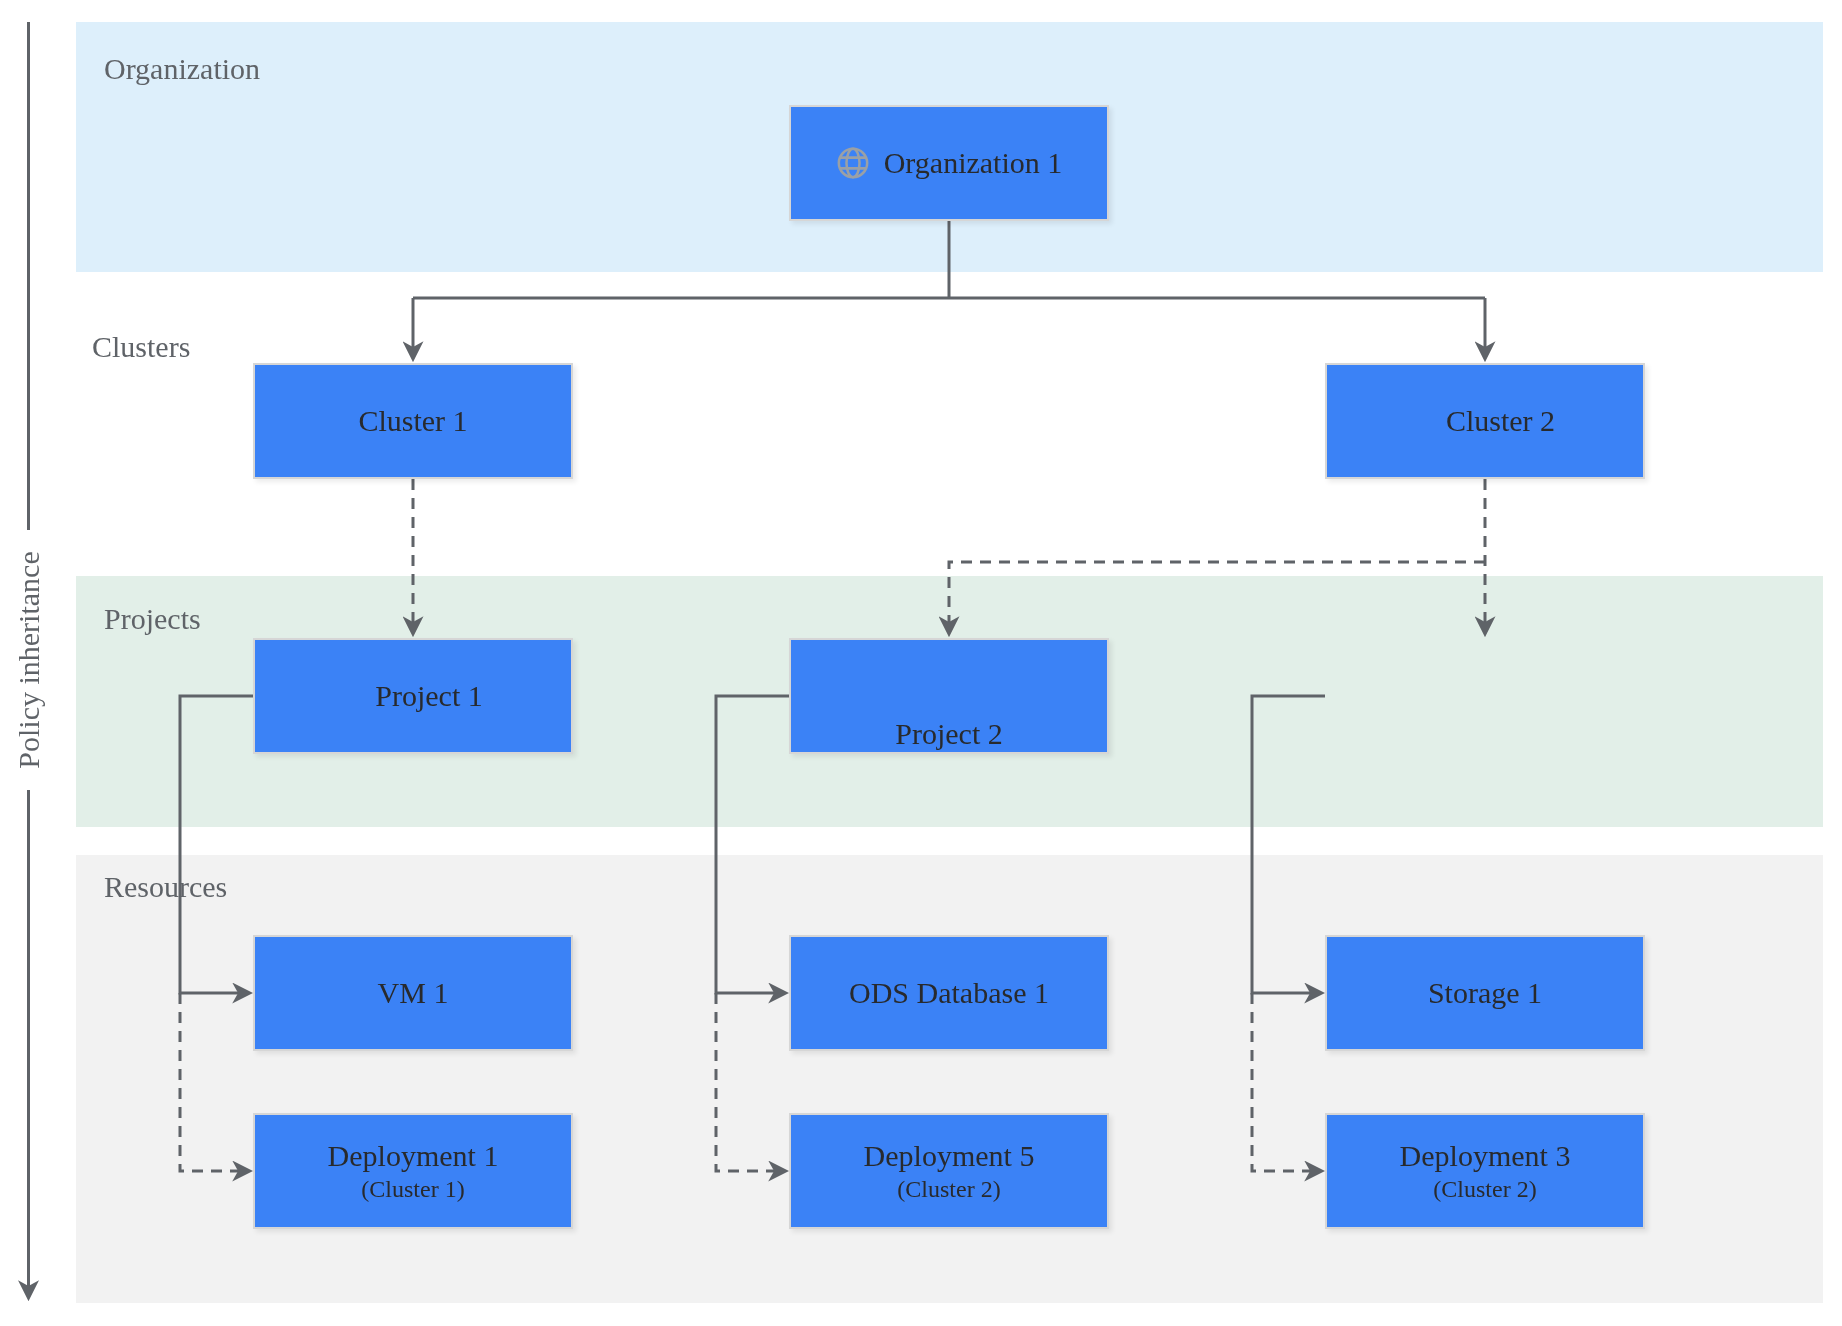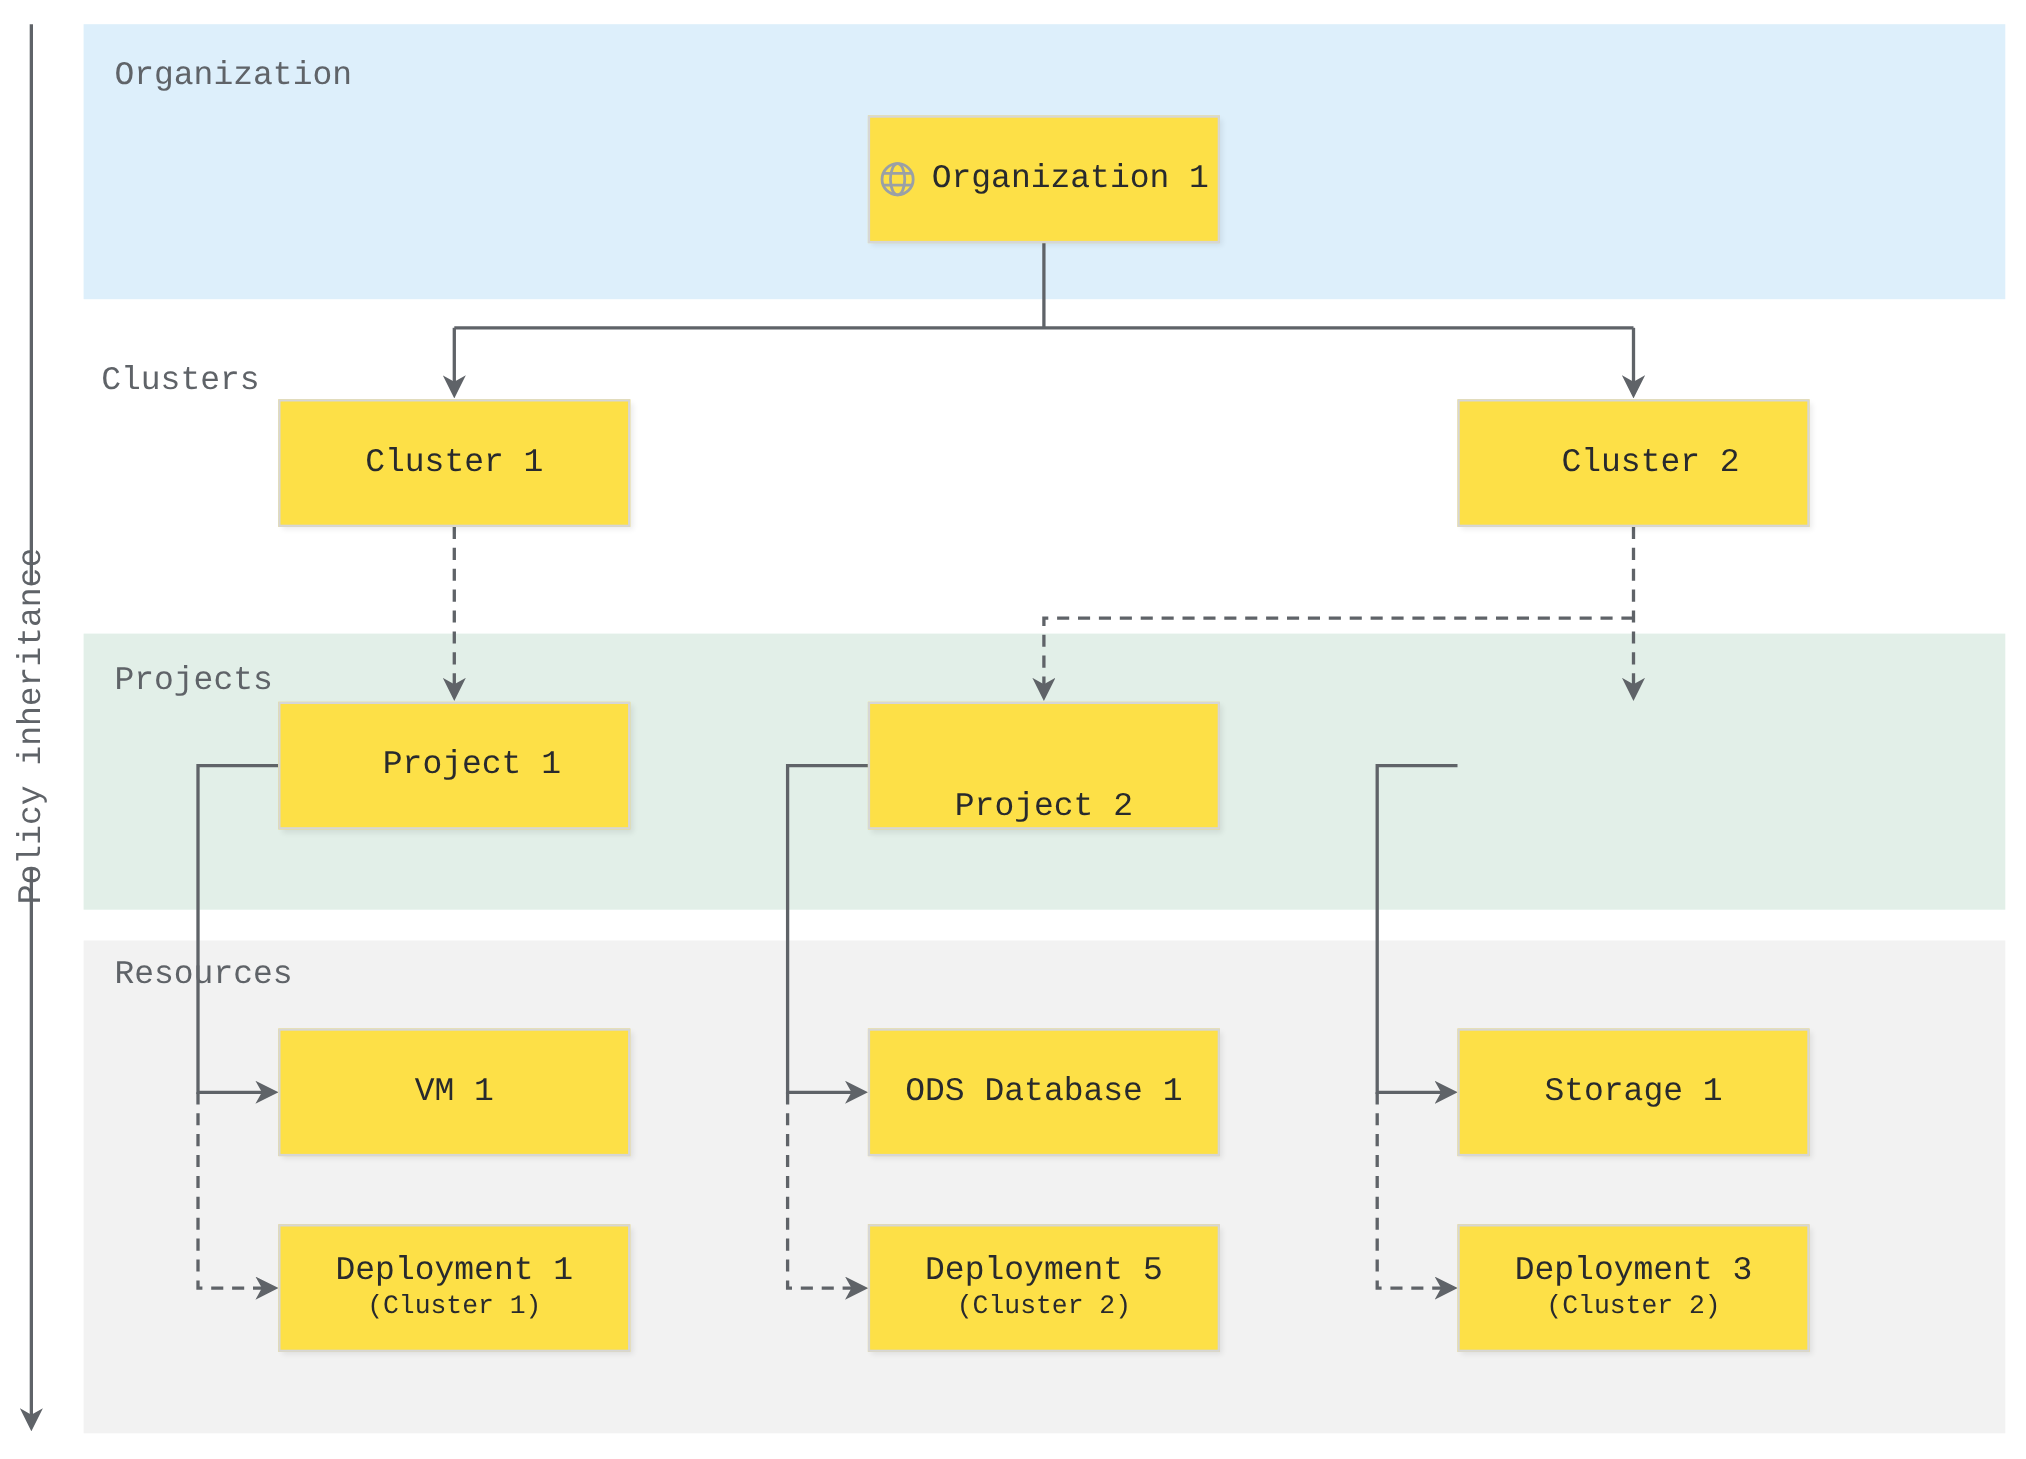--- a/index.html
+++ b/index.html
@@ -1,21 +1,21 @@
 <!DOCTYPE html>
 <html><head>
 <meta charset="utf-8">
 <style>
   html, body { margin: 0; padding: 0; background: #ffffff; }
   .canvas {
     position: relative;
     width: 1842px;
     height: 1326px;
     background: #ffffff;
-    font-family: Liberation Mono, monospace;
+    font-family: Liberation Serif, serif;
     overflow: hidden;
   }
   .layer {
     position: absolute;
     left: 0; top: 0;
     width: 1842px; height: 1326px;
   }
   .band-label {
     position: absolute;
     font-size: 30px;
@@ -30,21 +30,21 @@
     transform: translate(-50%, -50%) rotate(-90deg);
     font-size: 30px;
     color: #5f6368;
     white-space: nowrap;
   }
   .node {
     position: absolute;
     width: 320px;
     height: 116px;
     box-sizing: border-box;
-    background: #fde047;
+    background: #3b82f6;
     border: 2px solid #d6d6d6;
     box-shadow: 3px 3px 5px rgba(0,0,0,0.08);
     display: flex;
     flex-direction: column;
     align-items: center;
     justify-content: center;
     color: #282a2d;
     font-size: 30px;
     text-align: center;
   }

